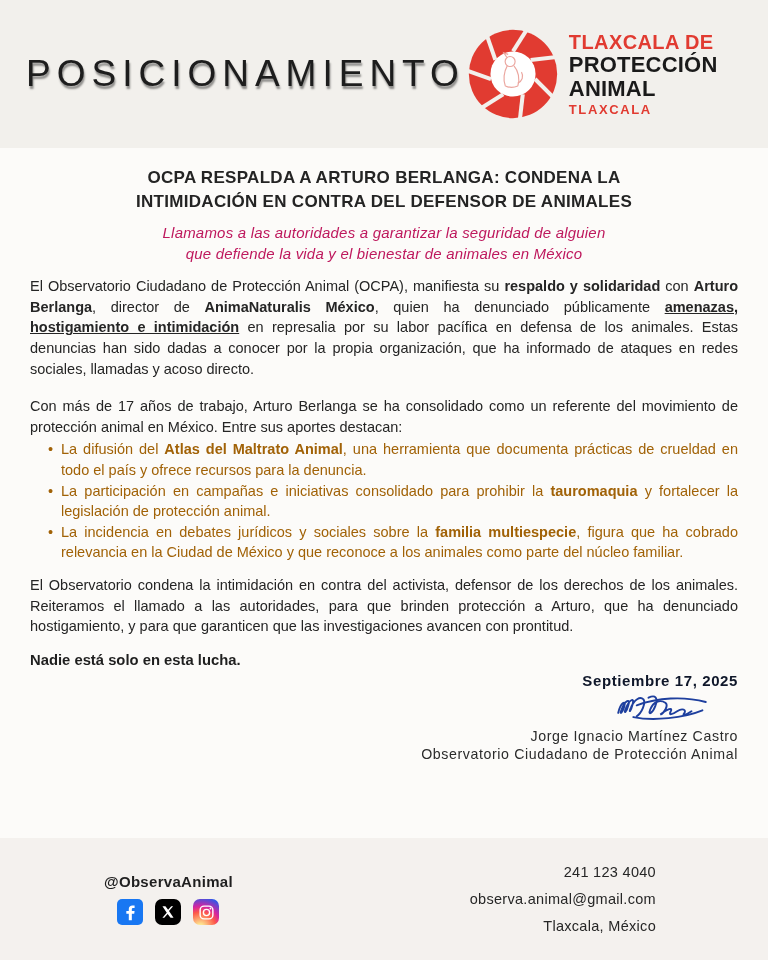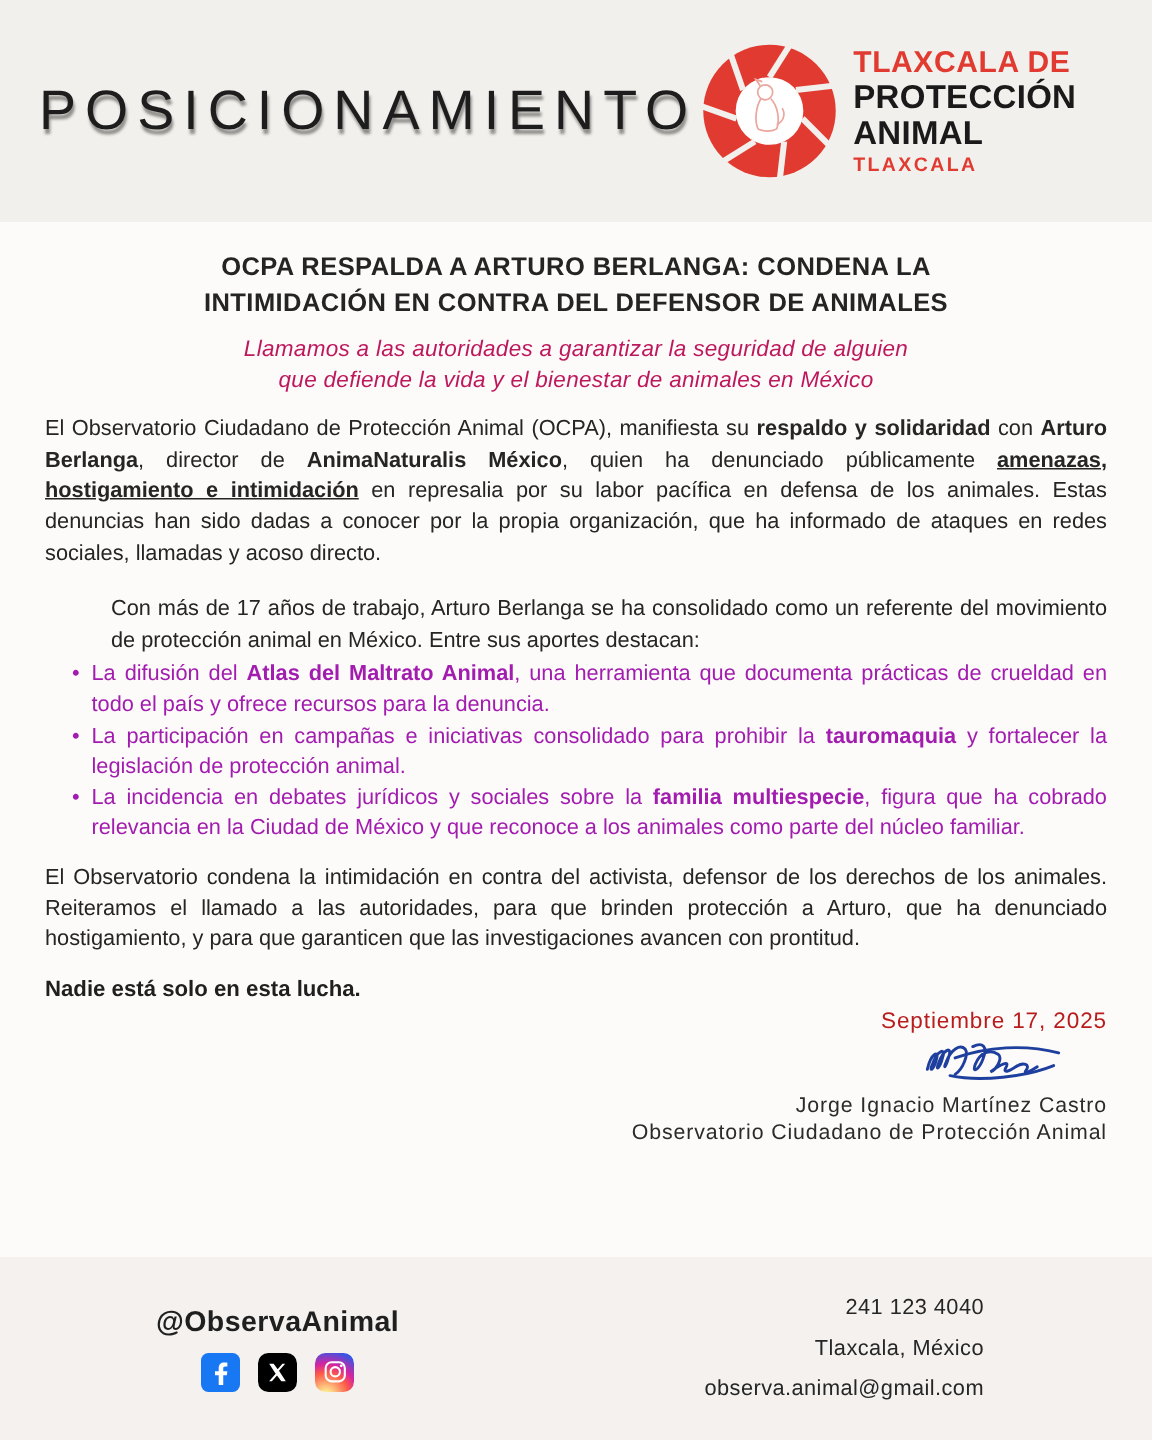--- a/index.html
+++ b/index.html
@@ -28,42 +28,42 @@
   }
   .title{
     margin:0 auto 8px;max-width:600px;text-align:center;
     font-size:17px;font-weight:700;letter-spacing:.3px;line-height:1.42;color:#242424;
   }
   .subtitle{
     margin:0 auto 12px;max-width:600px;text-align:center;font-style:italic;
     font-size:15px;line-height:1.4;color:#be185d;letter-spacing:.2px;
   }
   .para{font-size:14.5px;line-height:20.6px;text-align:justify;margin:0 0 17px;color:#252525;}
-  .para.tight{margin-bottom:2px;margin-left:44px;}
+  .para.tight{margin-bottom:2px;}
   .points{list-style:none;margin:0 0 12px;padding:0 0 0 18px;}
   .points li{
-    font-size:14.5px;line-height:20.6px;text-align:justify;color:#a21caf;
+    font-size:14.5px;line-height:20.6px;text-align:justify;color:#a16207;
     position:relative;padding-left:13px;
   }
   .points li::before{content:"\2022";position:absolute;left:0;}
   .b{font-weight:700;}
   .u{text-decoration:underline;}
   .closing{font-weight:700;font-size:14.8px;margin:0 0 4px;color:#1f1f1f;}
-  .dateline{margin:0;text-align:right;font-size:15px;letter-spacing:.6px;color:#b91c1c;}
+  .dateline{margin:0;text-align:right;font-size:15px;letter-spacing:.6px;color:#0f172a;font-weight:bold;}
   .sign-block{text-align:right;margin-top:2px;}
   .sign-scribble{display:inline-block;margin-right:22px;}
   .sig-path{stroke:var(--signature_blue);fill:none;stroke-width:2.3;stroke-linecap:round;}
   .signer-name,.signer-org{margin:0;font-size:14.2px;letter-spacing:.6px;line-height:18.5px;color:#2b2b2b;}
   
   .band-bottom{
     height:122px;background:#f4f1ee;display:flex;align-items:center;
     justify-content:space-between;padding:0 112px 0 104px;box-sizing:border-box;
   }
   .social-col{text-align:center;}
-  .handle{font-weight:700;font-size:19px;letter-spacing:.3px;margin:0 0 9px;color:#1f1f1f;}
+  .handle{font-weight:700;font-size:15px;letter-spacing:.3px;margin:0 0 9px;color:#1f1f1f;}
   .icons{display:flex;gap:12px;justify-content:center;}
   .sicon{width:26px;height:26px;display:flex;align-items:center;justify-content:center;cursor:pointer;}
   .fb{background:var(--facebook_blue);border-radius:5px;}
   .xx{background:var(--x_black);border-radius:7px;}
   .ig{
     border-radius:7px;
     background:radial-gradient(circle at 28% 110%, #fdf497 0%, #fdf497 6%, #fd5949 45%, #d6249f 62%, #285aeb 92%);
   }
   .contact-col{text-align:right;font-size:14.5px;line-height:27px;letter-spacing:.3px;color:#262626;}
 </style>
@@ -165,18 +165,18 @@
                 <rect x="3" y="3" width="18" height="18" rx="5.5"></rect>
                 <circle cx="12" cy="12" r="4.4"></circle>
                 <circle cx="17.6" cy="6.4" r="1.3" fill="#fff" stroke="none"></circle>
               </g>
             </svg>
         </span>
       </div>
     </div>
     <div class="contact-col">
       <div>241 123 4040</div>
+      <div>observa.animal@gmail.com</div>
       <div>Tlaxcala, México</div>
-      <div>observa.animal@gmail.com</div>
     </div>
   </footer>
 
 </div>
 
 </body></html>

